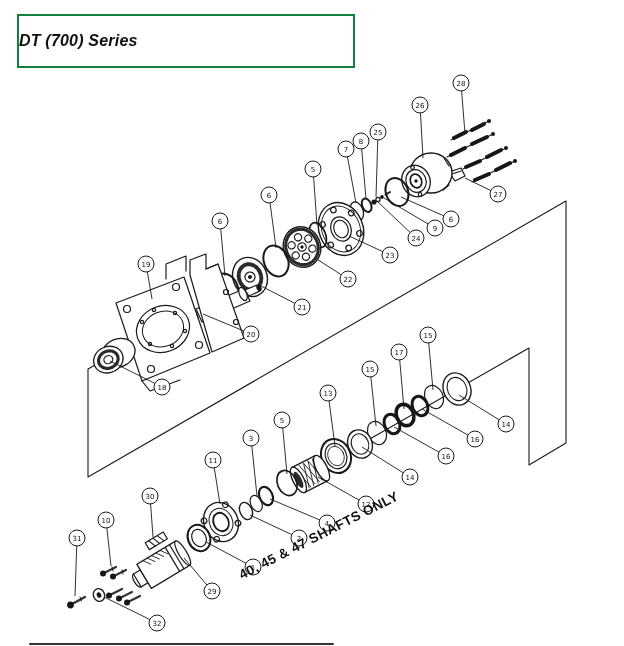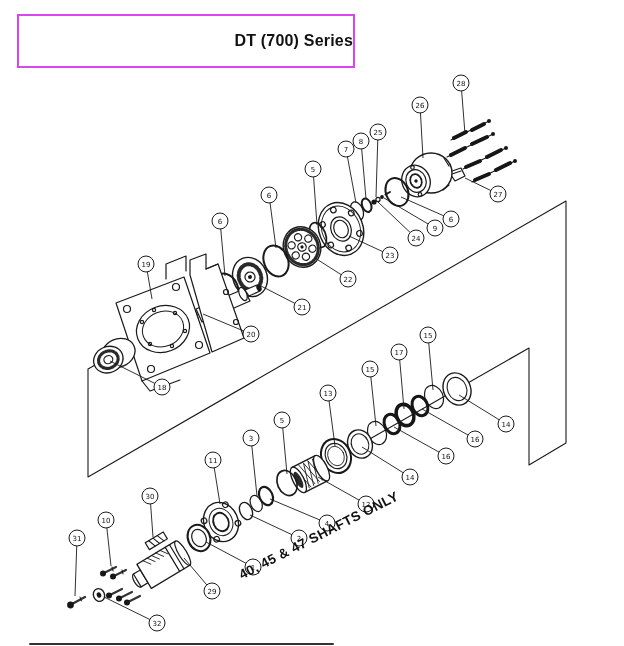--- a/index.html
+++ b/index.html
@@ -1,20 +1,20 @@
 <!DOCTYPE html>
 <html><head>
 <meta charset="utf-8">
 <style>
   html,body{margin:0;padding:0;background:#fff;}
   .page{position:relative;width:624px;height:646px;background:#fff;overflow:hidden;
         font-family:"Liberation Sans",sans-serif;}
   .title-box{position:absolute;left:17px;top:14px;width:334px;height:50px;
-             border:2px solid #d946ef;background:#fff;display:flex;
-             align-items:center;justify-content:flex-end;}
+             border:2px solid #15803d;background:#fff;display:flex;
+             align-items:center;justify-content:flex-start;font-style:italic;}
   .title-box span{font-size:16px;font-weight:bold;color:#111;letter-spacing:.2px;}
   .note{position:absolute;left:240px;top:568px;transform:rotate(-27deg);
         transform-origin:0 50%;font-size:13.5px;font-weight:bold;color:#111;
         white-space:nowrap;letter-spacing:.4px;}
   svg{position:absolute;left:0;top:0;}
 </style>
 </head>
 <body>
 
 <div class="page">

